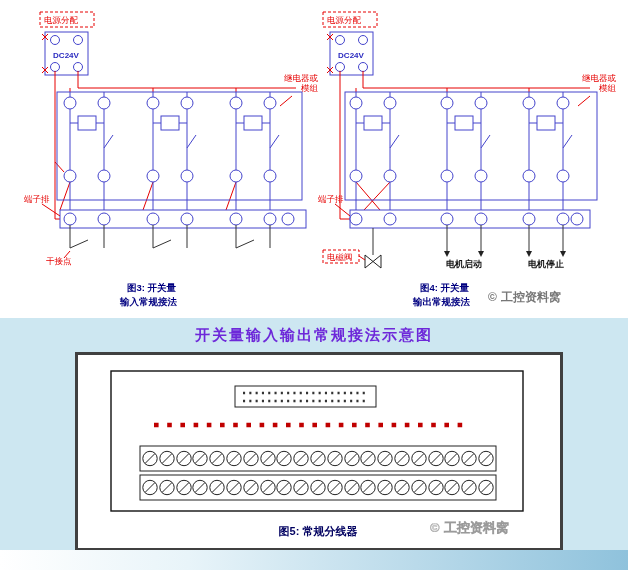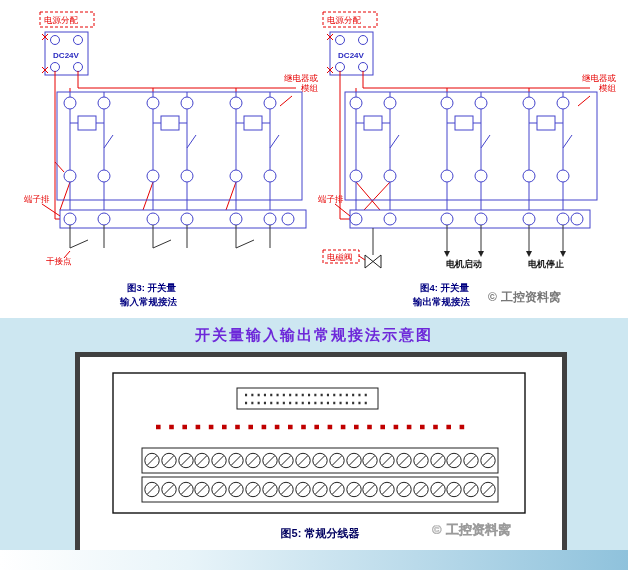--- a/index.html
+++ b/index.html
@@ -4,21 +4,21 @@
 <style>
   html,body{margin:0;padding:0;}
   body{width:628px;height:570px;background:#ffffff;font-family:"Liberation Sans",sans-serif;position:relative;overflow:hidden;}
   .page{position:absolute;left:0;top:0;width:628px;height:570px;}
   .top-section{position:absolute;left:0;top:0;width:620px;height:318px;background:#ffffff;}
   .diag{position:absolute;top:4px;}
   .diag-left{left:20px;}
   .diag-right{left:318px;}
   .bottom-section{position:absolute;left:0;top:318px;width:628px;height:252px;background:#cde7f1;}
   .section-title{position:absolute;top:8px;left:0;width:100%;text-align:center;color:#6d28d9;font-size:15px;font-weight:bold;letter-spacing:2px;}
-  .panel{position:absolute;left:75px;top:34px;width:482px;height:193px;background:#ffffff;border:5px solid #404040;box-sizing:content-box;}
+  .panel{position:absolute;left:75px;top:34px;width:482px;height:193px;background:#ffffff;border:3px solid #404040;box-sizing:content-box;}
   .bottom-fade{position:absolute;left:0;bottom:0;width:628px;height:20px;background:linear-gradient(to right,#ffffff 0%,#e8f4f9 30%,#8fc2dc 100%);}
   
   .b{stroke:#4444cc;stroke-width:1;fill:none;}
   .bw{stroke:#4444cc;stroke-width:1;fill:#ffffff;}
   .r{stroke:#e60000;stroke-width:1;fill:none;}
   .k{stroke:#333333;stroke-width:1;fill:none;}
   .t-red{fill:#e60000;font-size:8.5px;}
   .t-blue{fill:#2a2ac0;font-size:8px;font-weight:bold;}
   .t-cap{fill:#000080;font-size:9.5px;font-weight:bold;}
   .t-bold{fill:#111111;font-size:9px;font-weight:bold;}

